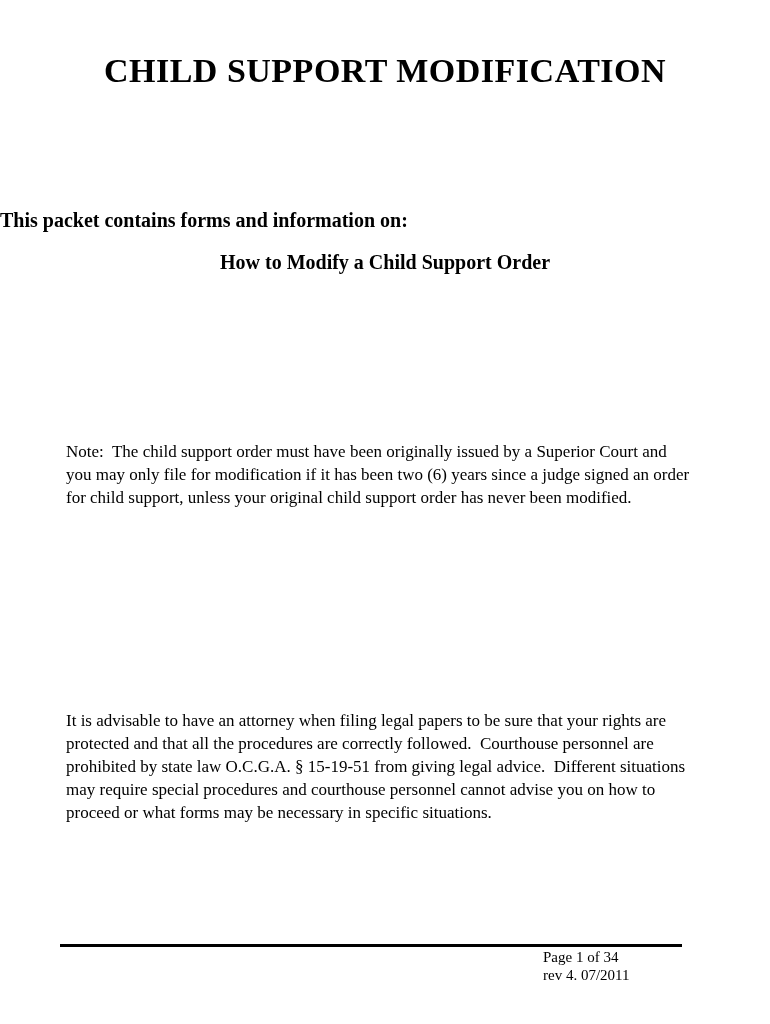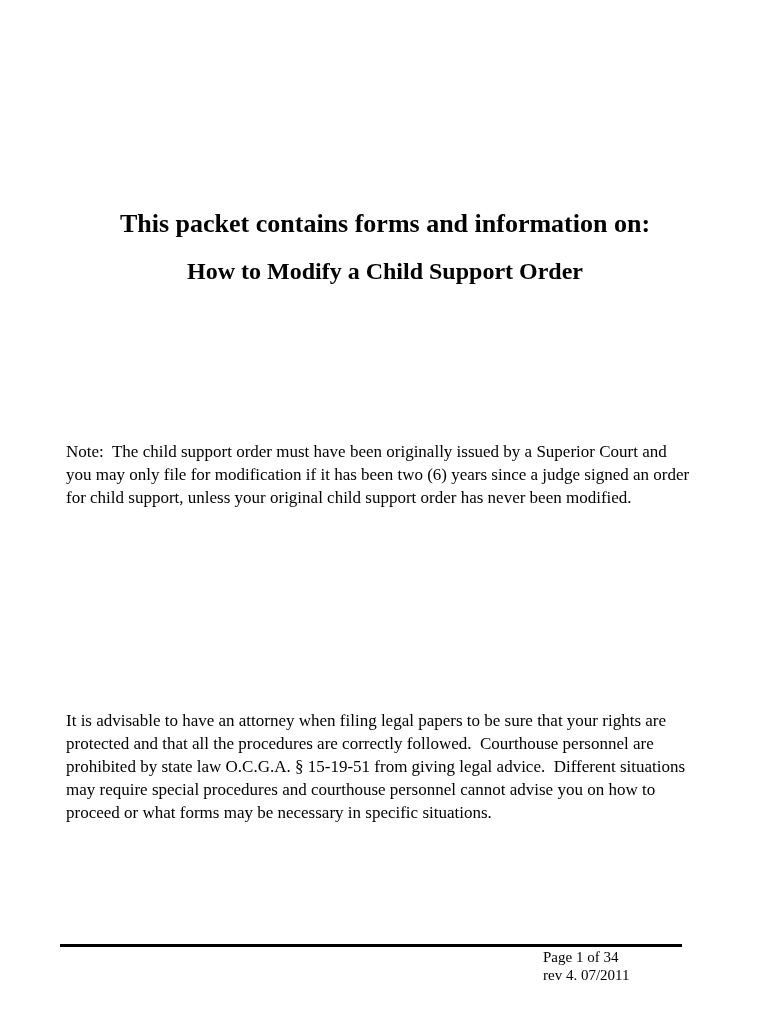--- a/index.html
+++ b/index.html
@@ -26,32 +26,32 @@
     font-size: 34px;
     font-weight: bold;
     letter-spacing: 0.5px;
     line-height: 1.2;
   }
   .subtitle-1 {
     position: absolute;
     top: 208px;
     left: 0;
     width: 100%;
-    text-align: center;
-    font-size: 26px;
+    text-align: left;
+    font-size: 20px;
     font-weight: bold;
     line-height: 1.2;
   }
   .subtitle-2 {
     position: absolute;
-    top: 257px;
+    top: 250px;
     left: 0;
     width: 100%;
     text-align: center;
-    font-size: 24px;
+    font-size: 20px;
     font-weight: bold;
     line-height: 1.2;
   }
   .body-para {
     position: absolute;
     left: 66px;
     width: 624px;
     font-size: 17px;
     line-height: 23px;
     white-space: pre-wrap;
@@ -85,20 +85,21 @@
     position: absolute;
     left: 543px;
     top: 0;
   }
 </style>
 </head>
 <body>
 
 <div class="page">
 
+  <div class="doc-title">CHILD SUPPORT MODIFICATION</div>
 
   <div class="subtitle-1">This packet contains forms and information on:</div>
 
   <div class="subtitle-2">How to Modify a Child Support Order</div>
 
   <div class="body-para note-para"><span class="seg-bold">Note:</span><span>  The child support order must have been originally issued by a Superior Court and you may only file for modification if it has been two (6) years since a judge signed an order for child support, unless your original child support order has never been modified.</span></div>
 
   <div class="body-para advisory-para"><span>It is advisable to have an attorney when filing legal papers to be sure that your rights are protected and that all the procedures are correctly followed.  </span><span class="seg-bold">Courthouse personnel are prohibited by state law O.C.G.A. § 15-19-51 from giving legal advice.</span><span>  Different situations may require special procedures and courthouse personnel cannot advise you on how to proceed or what forms may be necessary in specific situations.</span></div>
 
   <div class="footer-rule"></div>

